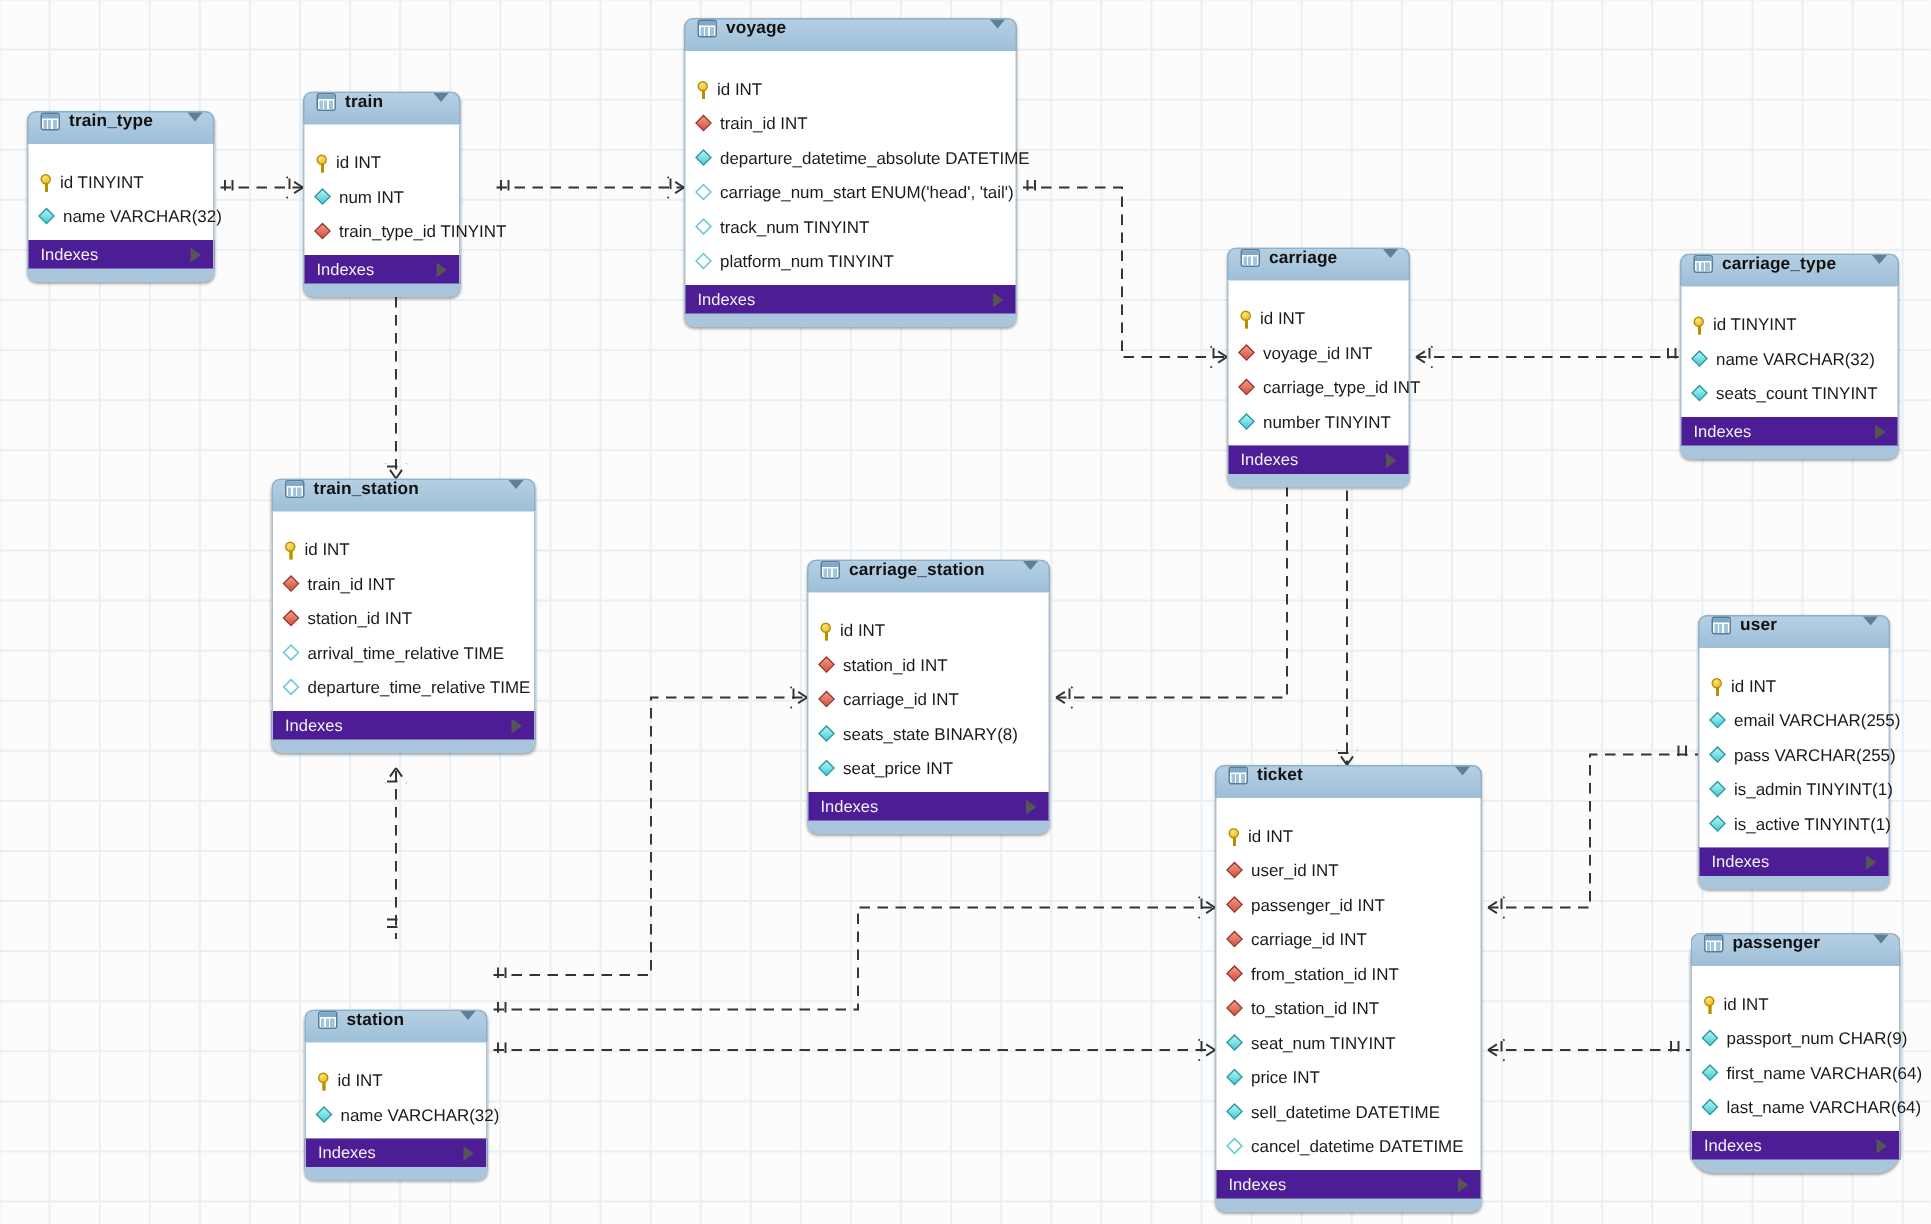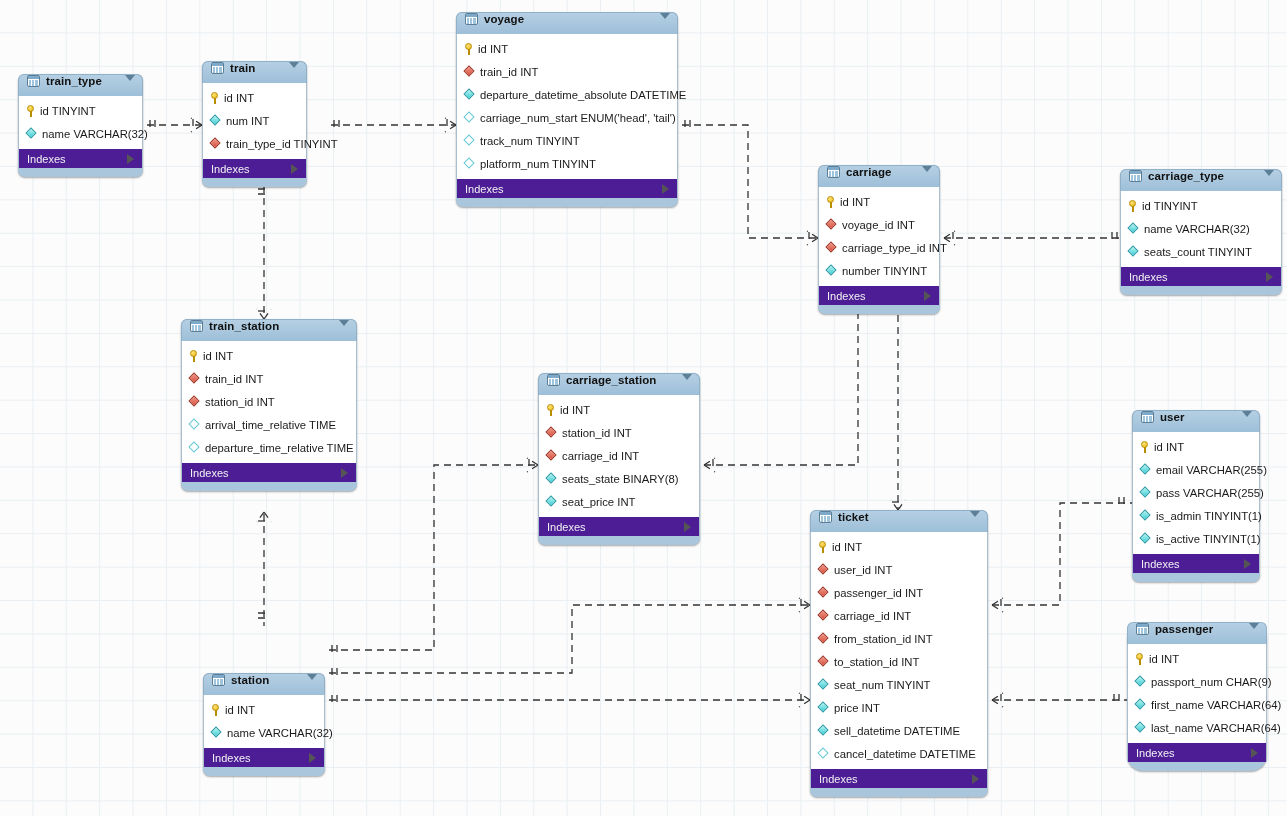--- a/index.html
+++ b/index.html
@@ -53,21 +53,21 @@
   .tbl-ico::before{
     content:"";position:absolute;left:0;right:0;top:0;height:3px;background:#7fa9c9;
   }
   .tbl-ico::after{
     content:"";position:absolute;left:1px;top:4px;width:9px;height:6px;
     background:
       linear-gradient(to right,#9fc4de 2px,transparent 2px 3px,#9fc4de 3px 5px,transparent 5px 6px,#9fc4de 6px);
   }
   .cols{
     background:#fff;border-left:1px solid #a9bfcf;border-right:1px solid #a9bfcf;
-    padding:3px 0 4px 0;
+    padding:14px 0 4px 0;
   }
   .col{
     display:flex;align-items:center;gap:5px;
     height:23px;padding:0 8px 0 7px;
     font-size:11.3px;color:#1a1a1a;white-space:nowrap;
   }
   .idx{
     height:19px;display:flex;align-items:center;padding:0 8px 0 8px;
     background:#4c1d95;color:#f2f2f2;font-size:11px;
     border-left:1px solid #a9bfcf;border-right:1px solid #a9bfcf;
@@ -354,21 +354,21 @@
               <i></i>
             </span>
             <span>number TINYINT</span>
           </div>
         </div>
         <div class="idx">
           <span class="ixlabel">Indexes</span>
           <span class="arrow"></span>
         </div>
       </div>
-      <div class="tbl" style="left: 1120px; top: 169px; width: 162px;">
+      <div class="tbl" style="left: 1120px; top: 169px; width: 146px;">
         <div class="title">
           <span class="tbl-ico"></span>
           <span class="tname">carriage_type</span>
           <span class="caret"></span>
         </div>
         <div class="cols">
           <div class="col">
             <span class="g key"></span>
             <span>id TINYINT</span>
           </div>

